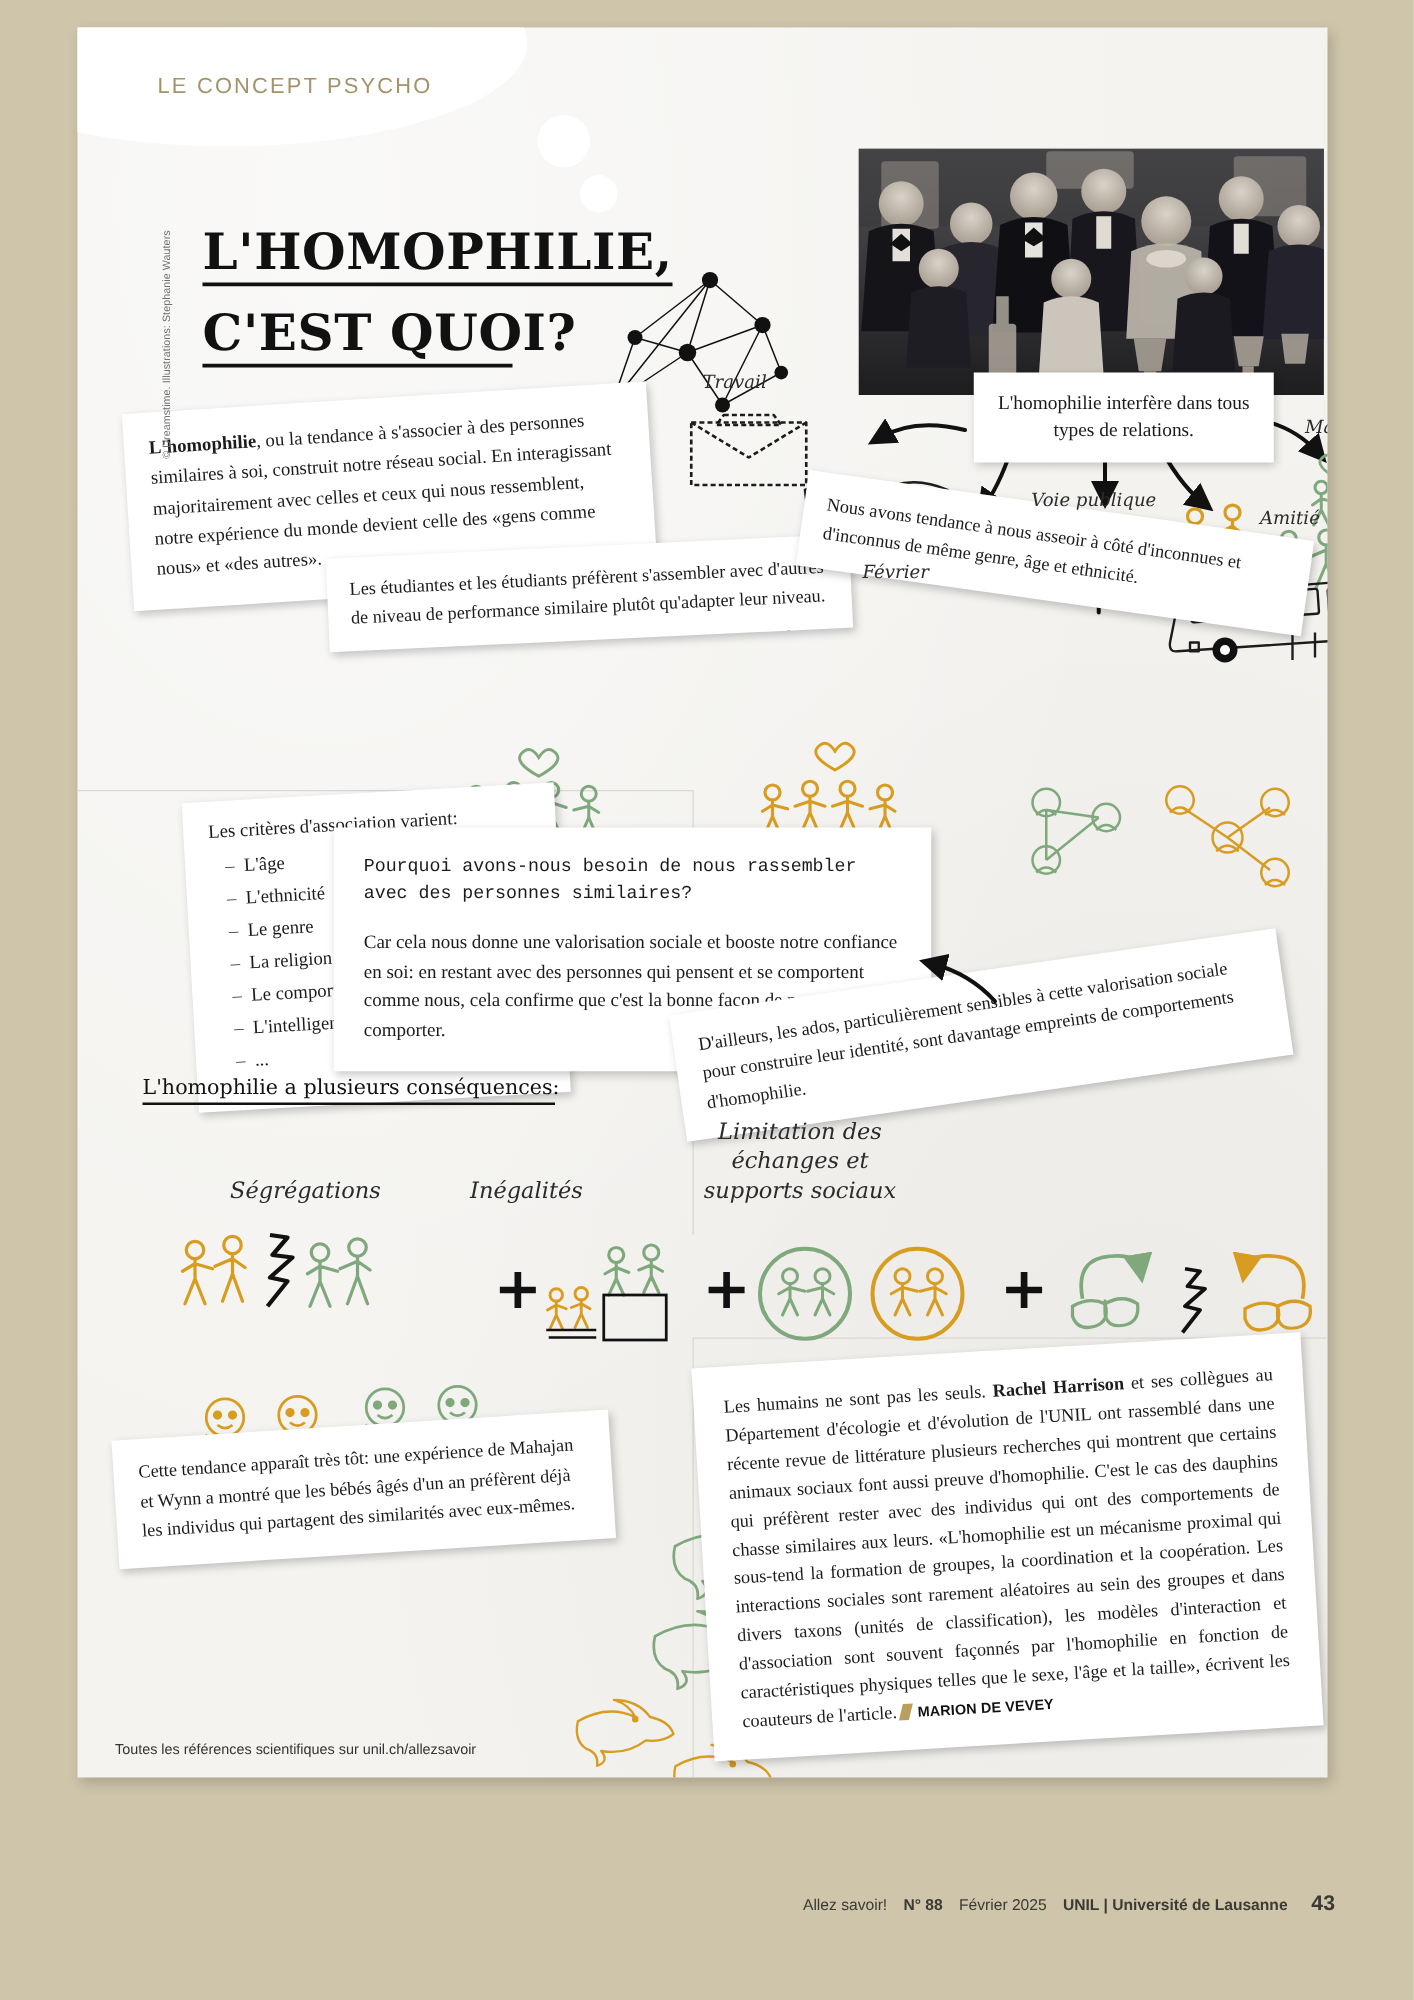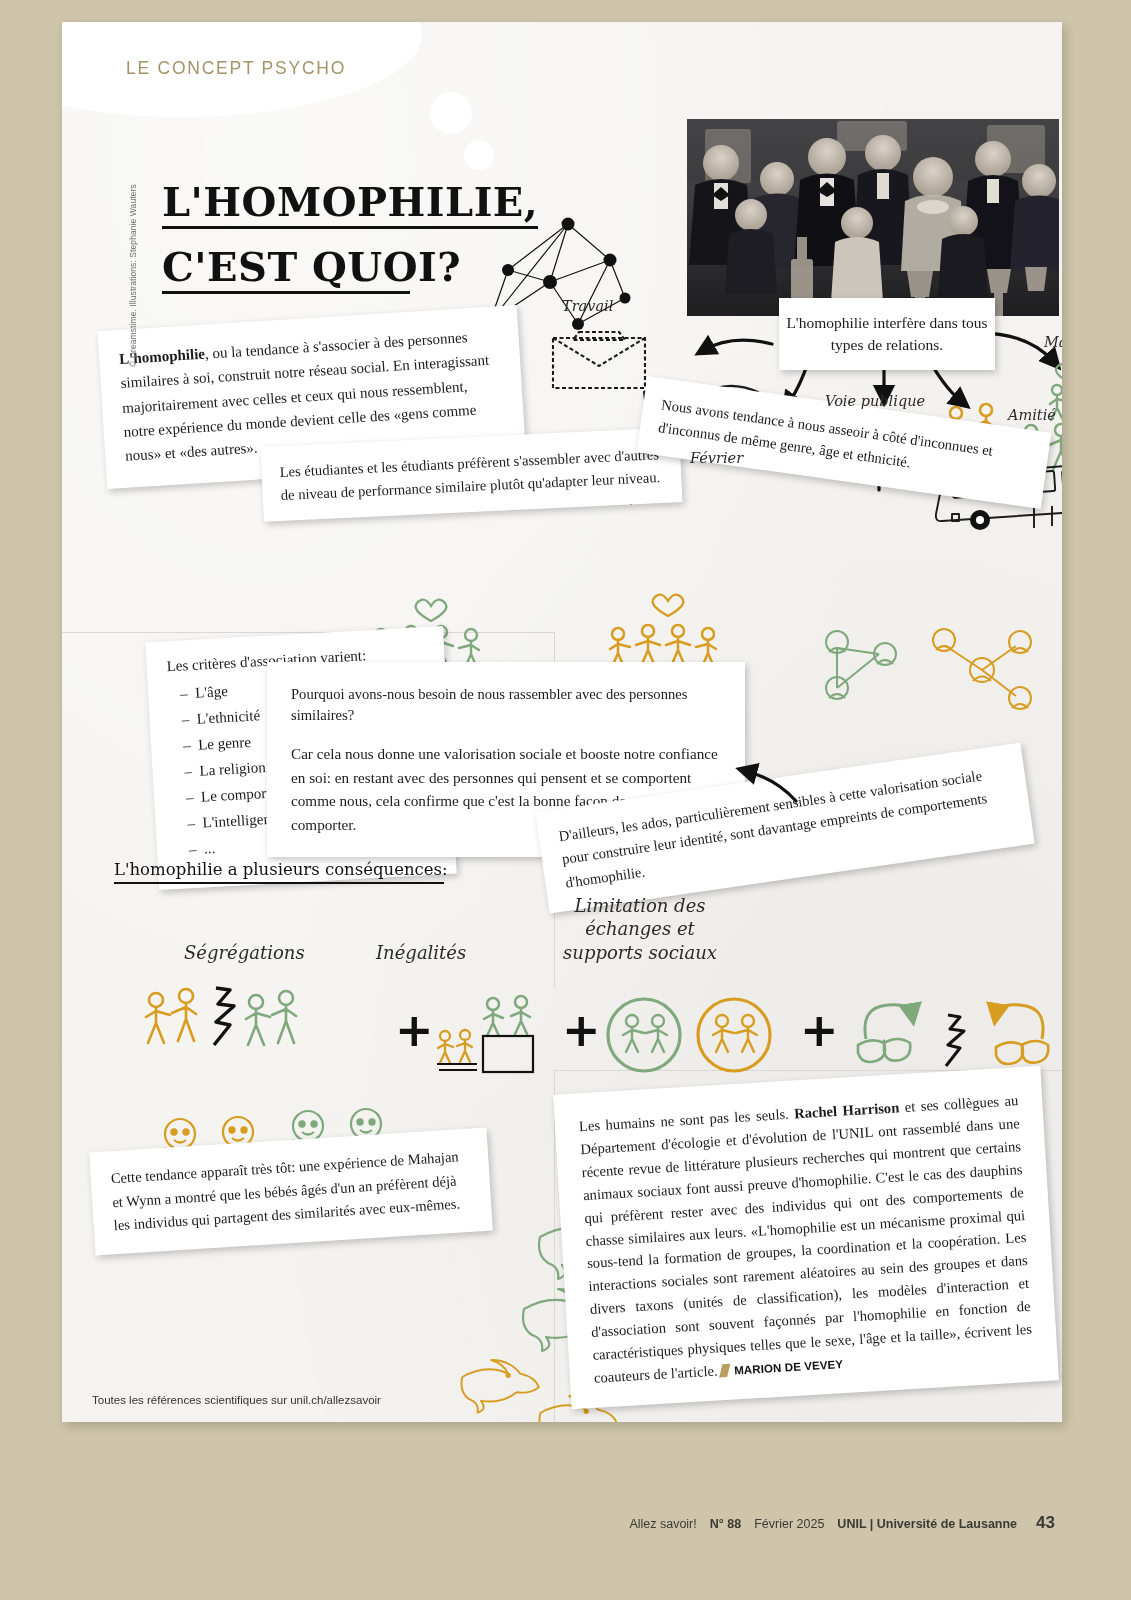--- a/index.html
+++ b/index.html
@@ -61,28 +61,28 @@
   .photo{
     position:absolute;left:625px;top:97px;width:372px;height:197px;z-index:20;
     background:#2e2e2e;overflow:hidden;
   }
   .photo svg{display:block;}
   
   .script{
     font-family:"DejaVu Serif", serif;font-style:italic;
     color:#2b2b2b;font-size:18px;z-index:28;position:absolute;
   }
-  .mono{font-family:Liberation Serif, serif;}
+  .mono{font-family:Liberation Mono, monospace;}
   
   .refs{
     position:absolute;left:92px;top:1412px;z-index:30;
     font-family:"Liberation Sans", sans-serif;font-size:11.5px;color:#333;
   }
   .folio{
-    position:absolute;right:76px;top:1513px;z-index:60;
+    position:absolute;right:63px;top:1513px;z-index:60;
     font-family:"Liberation Sans", sans-serif;font-size:12.5px;color:#3b3a35;
     display:flex;align-items:baseline;gap:13px;white-space:nowrap;
   }
   .folio b{font-weight:700;}
   .folio .pg{font-size:17px;font-weight:700;margin-left:6px;}
   .sep-v{position:absolute;background:#dad8d2;width:1px;z-index:15;}
   .sep-h{position:absolute;background:#dad8d2;height:1px;z-index:15;}
   .byline{
     font-family:"Liberation Sans", sans-serif;font-weight:700;font-size:11.5px;
     letter-spacing:.01em;color:#111;
@@ -201,21 +201,21 @@
         <path d="M220,152 l26,0 -4,26 h-18z"></path>
           <rect x="228" y="178" width="10" height="19"></rect>
         <path d="M300,150 l24,0 -4,24 h-16z"></path>
           <rect x="307" y="174" width="9" height="23"></rect>
         <path d="M338,148 l22,0 -3,24 h-16z"></path>
       </g>
       <rect width="372" height="197" fill="#000" opacity=".06"></rect>
     </svg>
   </div>
 
-  <div class="card" style="left:717px;top:276px;width:208px;padding:14px 4px;text-align:center;font-size:15.5px;line-height:1.42;">
+  <div class="card" style="left:717px;top:276px;width:208px;padding:14px 16px;text-align:center;font-size:15.5px;line-height:1.42;">
     <p>L'homophilie interfère dans tous types de relations.</p>
   </div>
 
   <div class="card" style="left:40px;top:296px;width:380px;padding:17px 20px 20px;transform:rotate(-3.6deg);font-size:15px;line-height:1.62;">
     <p><b>L'homophilie</b><span>, ou la tendance à s'associer à des personnes similaires à soi, construit notre réseau social. En interagissant majoritairement avec celles et ceux qui nous ressemblent, notre expérience du monde devient celle des «gens comme nous» et «des autres».</span></p>
   </div>
 
   <div class="script" style="left:500px;top:276px;font-size:14.5px;">Travail</div>
   <svg style="position:absolute;left:485px;top:300px;z-index:24" width="110" height="72">
     <g fill="none" stroke="#1c1c1c" stroke-width="2.1" stroke-dasharray="4 2.5" stroke-linejoin="round">

